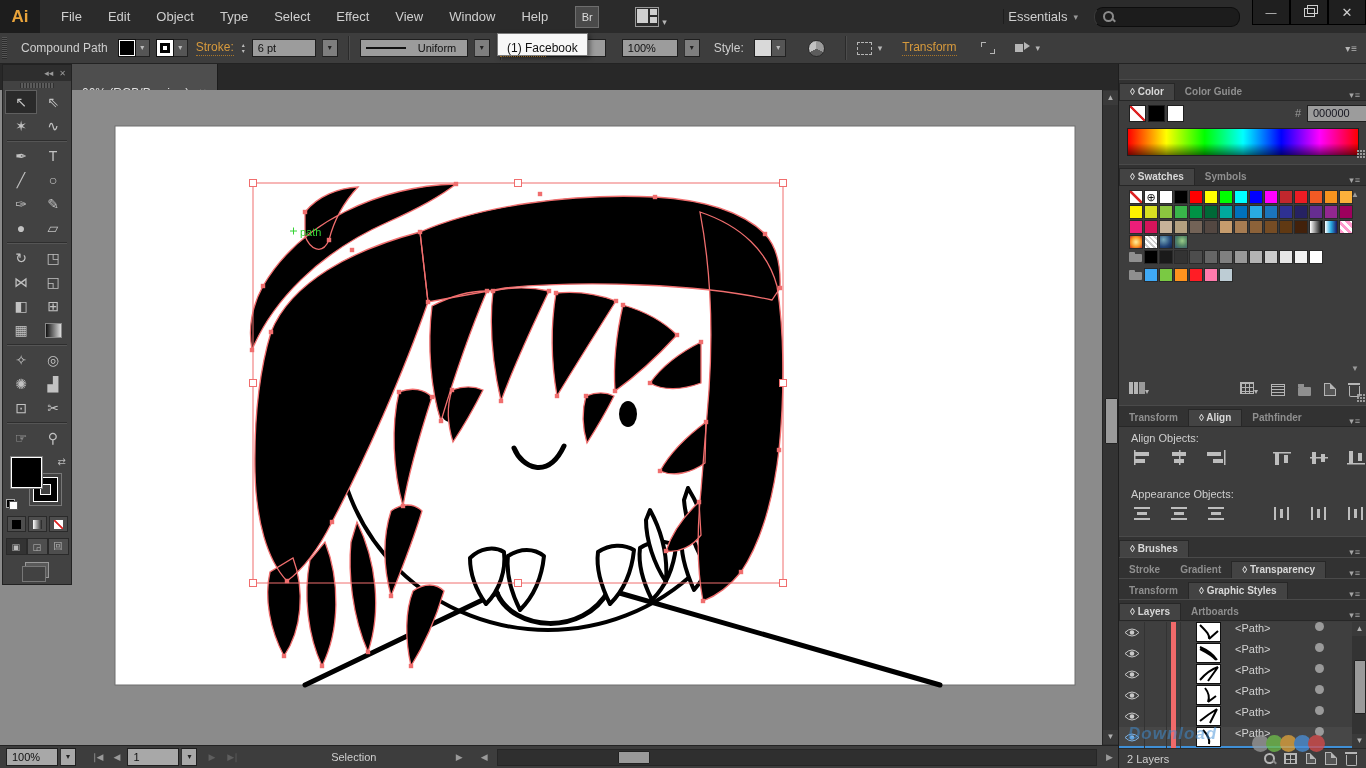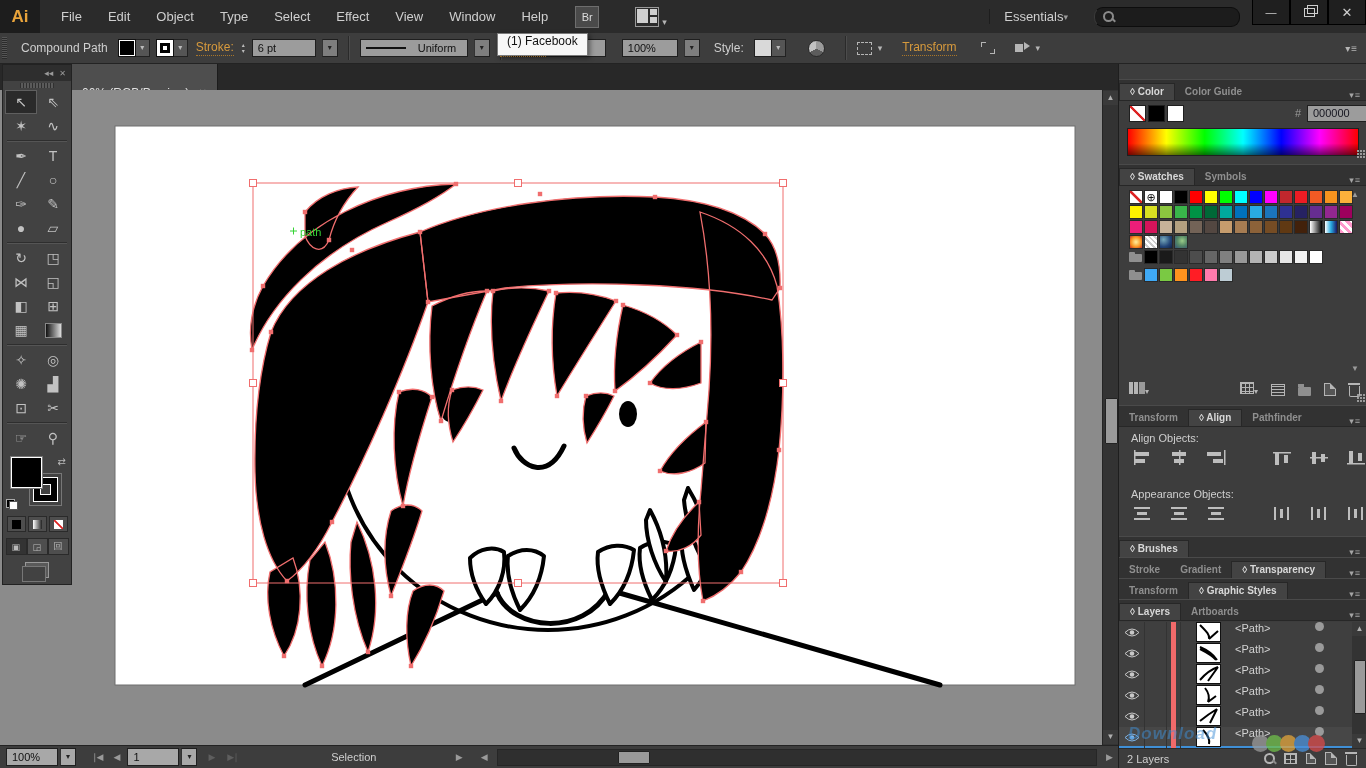--- a/index.html
+++ b/index.html
@@ -8,21 +8,21 @@
   .menubar{position:absolute;top:0;left:0;width:1366px;height:33px;background:#2b2b2b;border-bottom:1px solid #171717;display:flex;align-items:center}
   .ailogo{width:40px;height:33px;background:#1d1d1d;color:#e8a33b;font-weight:bold;font-size:17px;display:flex;align-items:center;justify-content:center}
   .menus{display:flex;margin-left:8px}
   .menu-item{padding:0 13px;line-height:33px;color:#cfcfcf;font-size:13px;cursor:default}
   .mb-icon{margin-left:14px;display:flex;align-items:flex-end;color:#b5b5b5}
   .br-btn{width:22px;height:20px;border:1px solid #6e6e6e;background:#4a4a4a;font-size:11px;display:flex;align-items:center;justify-content:center;color:#ddd}
   .arrange-ic{width:22px;height:18px;border:1px solid #999;background:#2b2b2b;position:relative;margin-left:22px}
   .arrange-ic::before{content:"";position:absolute;left:1px;top:1px;width:11px;height:14px;background:#cfcfcf}
   .arrange-ic::after{content:"";position:absolute;right:1px;top:1px;width:7px;height:6px;background:#cfcfcf;box-shadow:0 8px 0 #cfcfcf}
   .mb-right{margin-left:auto;display:flex;align-items:center;height:33px}
-  .workspace{display:flex;align-items:center;padding:0 14px;color:#cfcfcf;font-size:13px;border-left:1px solid #1d1d1d}
+  .workspace{display:flex;align-items:center;gap:6px;padding:0 4px;color:#cfcfcf;font-size:13px;border-left:1px solid #1d1d1d}
   .searchbox{width:128px;height:18px;background:#1c1c1c;border:1px solid #0d0d0d;border-radius:9px;display:flex;align-items:center;padding:0 8px;gap:6px;margin:0 12px;border-left:1px solid #3a3a3a}
   .mag{width:7px;height:7px;border:2px solid #8a8a8a;border-radius:50%;position:relative}
   .mag::after{content:"";position:absolute;left:6px;top:6px;width:5px;height:2px;background:#8a8a8a;transform:rotate(45deg)}
   .searchbox input{background:transparent;border:none;outline:none;color:#ccc;width:90px;font-size:11px}
   .winbtns{display:flex;height:24px;align-self:flex-start}
   .winbtn{width:36px;height:24px;background:#1f1f1f;border:1px solid #000;border-top:none;color:#cfcfcf;display:flex;align-items:center;justify-content:center;font-size:11px}
   .restore-g{width:9px;height:7px;border:1px solid #cfcfcf;position:relative;background:#1f1f1f}
   .restore-g::before{content:"";position:absolute;left:2px;top:-4px;width:9px;height:7px;border:1px solid #cfcfcf}
   
   .controlbar{position:absolute;top:33px;left:0;width:1366px;height:31px;background:#3d3d3d;border-bottom:1px solid #232323;display:flex;align-items:center;gap:6px;padding-left:2px;box-sizing:border-box}
@@ -136,21 +136,21 @@
   .colorbarcell{width:13px;align-self:stretch;display:flex;justify-content:center;border-right:1px solid #333}
   .colorbar{width:5px;height:21px;background:#f16a6a}
   .lthumbwrap{width:54px;display:flex;justify-content:center}
   .lthumb{width:23px;height:18px;background:#fff;border:1px solid #111;display:flex}
   .llabel{flex:1;font-size:11px;color:#d2d2d2}
   .ltarget{width:9px;height:9px;border-radius:50%;background:#9a9a9a;margin-right:28px}
   .lscroll{position:absolute;left:233px;width:15px;background:#333}
   .lfooter{position:absolute;left:0;width:248px;height:20px;background:#3d3d3d;border-top:1px solid #2a2a2a;display:flex;align-items:center;font-size:11px;color:#cfcfcf;padding-left:8px;box-sizing:border-box}
   .lficons{margin-left:auto;display:flex;gap:9px;margin-right:10px;align-items:center}
   
-  .tooltip{position:absolute;top:33px;left:497px;height:21px;background:#f7f7f7;border:1px solid #7a7a7a;color:#111;font-size:12px;display:flex;align-items:flex-start;padding:0 9px;box-shadow:2px 2px 5px rgba(0,0,0,.45);z-index:20}
+  .tooltip{position:absolute;top:33px;left:497px;height:21px;background:#f7f7f7;border:1px solid #7a7a7a;color:#111;font-size:12px;display:flex;align-items:flex-end;padding:0 9px;box-shadow:2px 2px 5px rgba(0,0,0,.45);z-index:20}
   .dotted-frag{position:absolute;top:56px;left:500px;width:46px;border-bottom:1px dotted #c98a2e;z-index:2}
   
   .wm-dots{position:absolute;top:735px;left:1255px;display:flex;z-index:30;opacity:.75}
   .wm-dots i{width:17px;height:17px;border-radius:50%;margin-left:-3px}
   .wm-text{position:absolute;top:724px;left:1128px;font-size:17px;font-weight:bold;color:#3f8fd6;opacity:.5;z-index:29;font-style:italic;letter-spacing:1px}
 </style>
 </head>
 <body>
 
 <div id="app">

